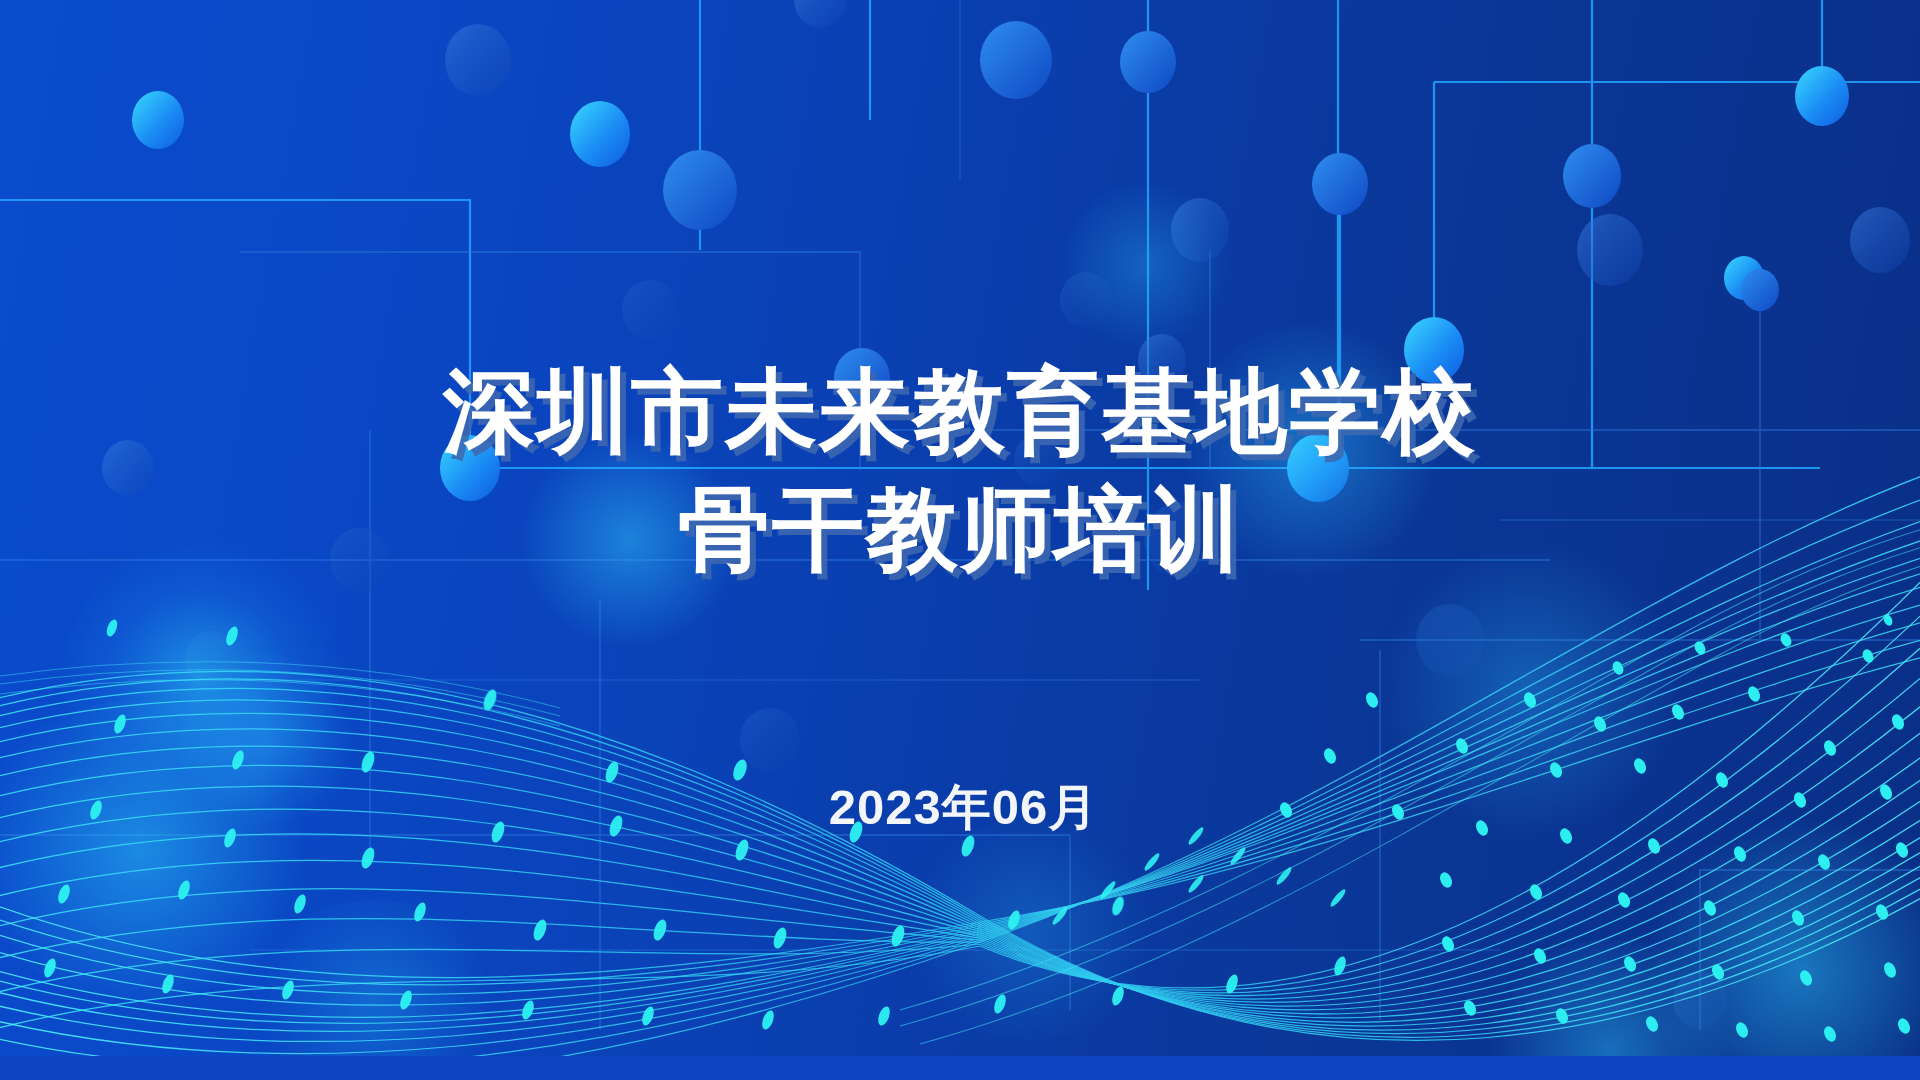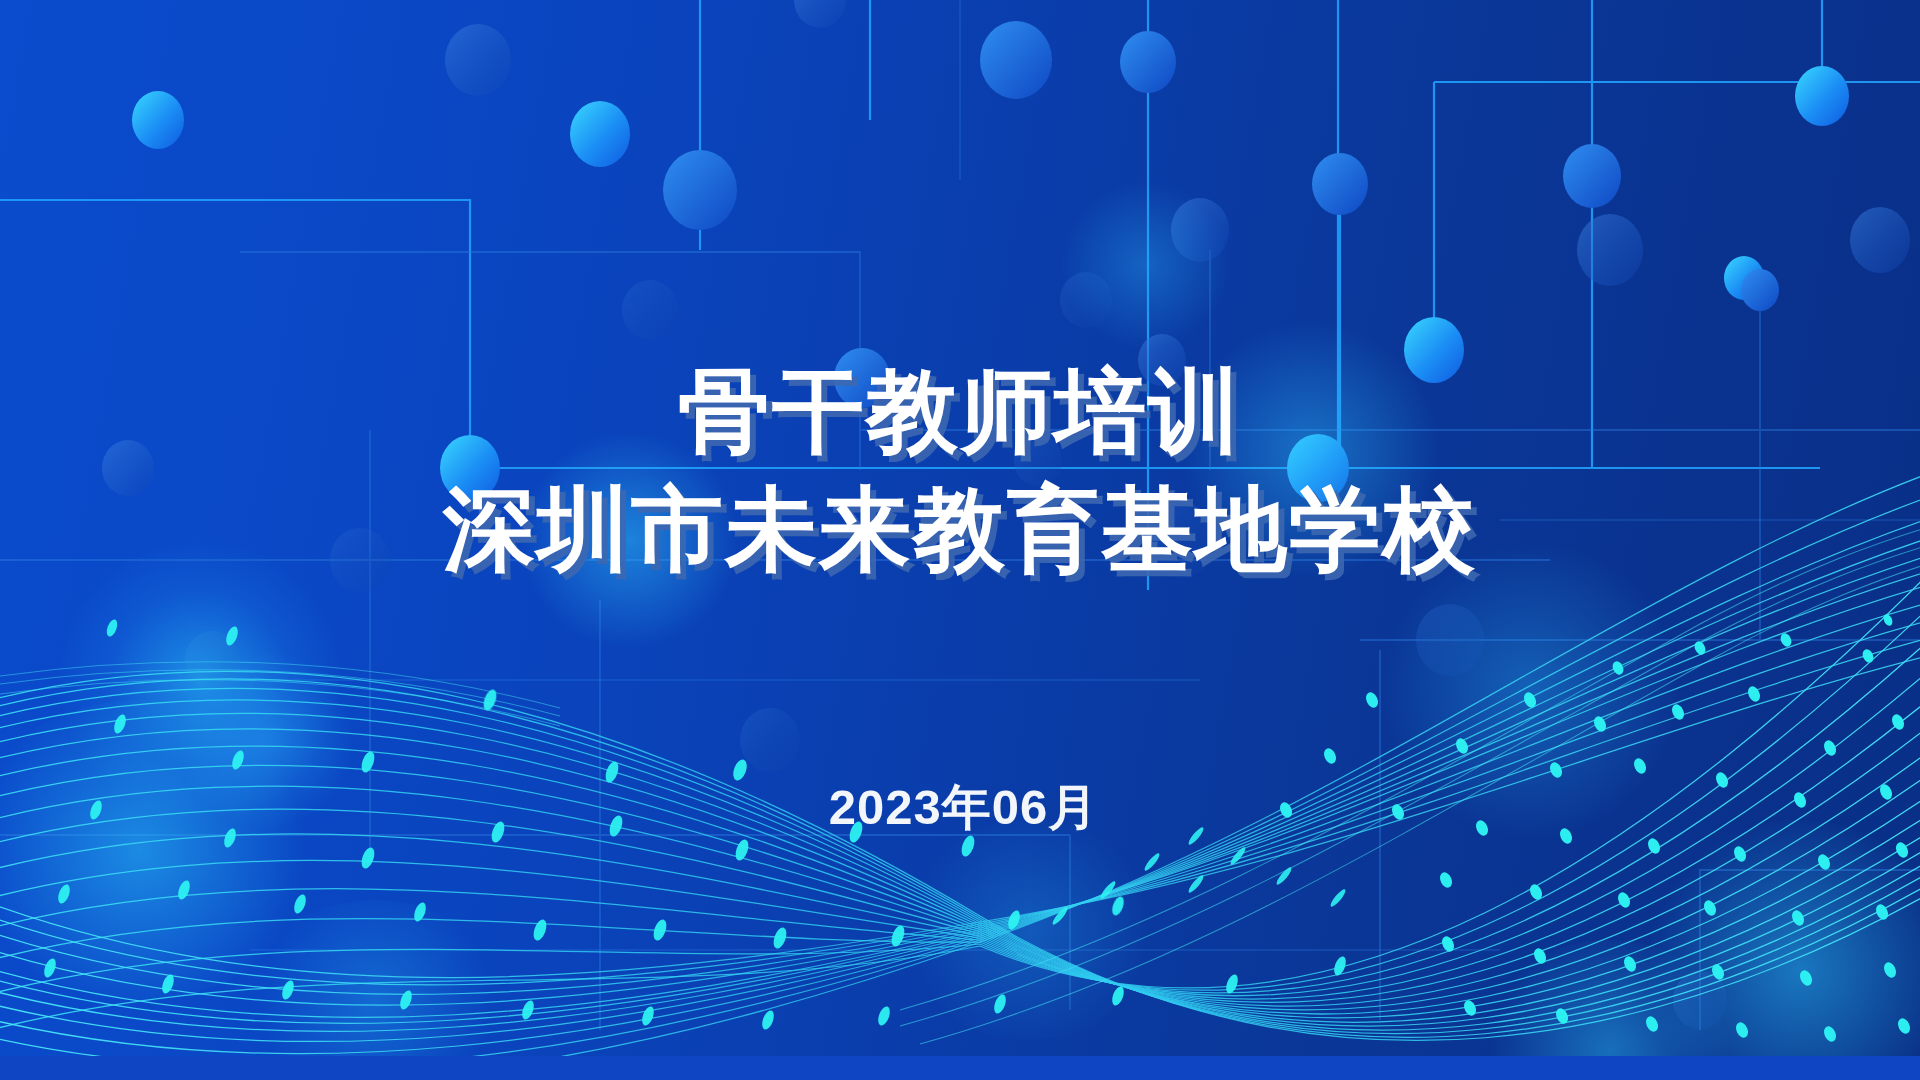--- a/index.html
+++ b/index.html
@@ -361,21 +361,21 @@
         <ellipse cx="1618" cy="668" rx="5" ry="7" transform="rotate(-25 1618 668)"></ellipse>
         <ellipse cx="1700" cy="648" rx="5" ry="7" transform="rotate(-25 1700 648)"></ellipse>
         <ellipse cx="1786" cy="640" rx="5" ry="7" transform="rotate(-25 1786 640)"></ellipse>
         <ellipse cx="1868" cy="656" rx="5" ry="7" transform="rotate(-25 1868 656)"></ellipse>
         <ellipse cx="1888" cy="620" rx="4" ry="6" transform="rotate(-25 1888 620)"></ellipse>
       </g>
     </g>
   </svg>
 
   <div class="title-block">
+    <div class="title-line">深圳市未来教育基地学校</div>
     <div class="title-line">骨干教师培训</div>
-    <div class="title-line">深圳市未来教育基地学校</div>
   </div>
 
   <div class="date-line">2023年06月</div>
 
   <div class="bottom-bar"></div>
 
 </div>
 
 </body></html>

